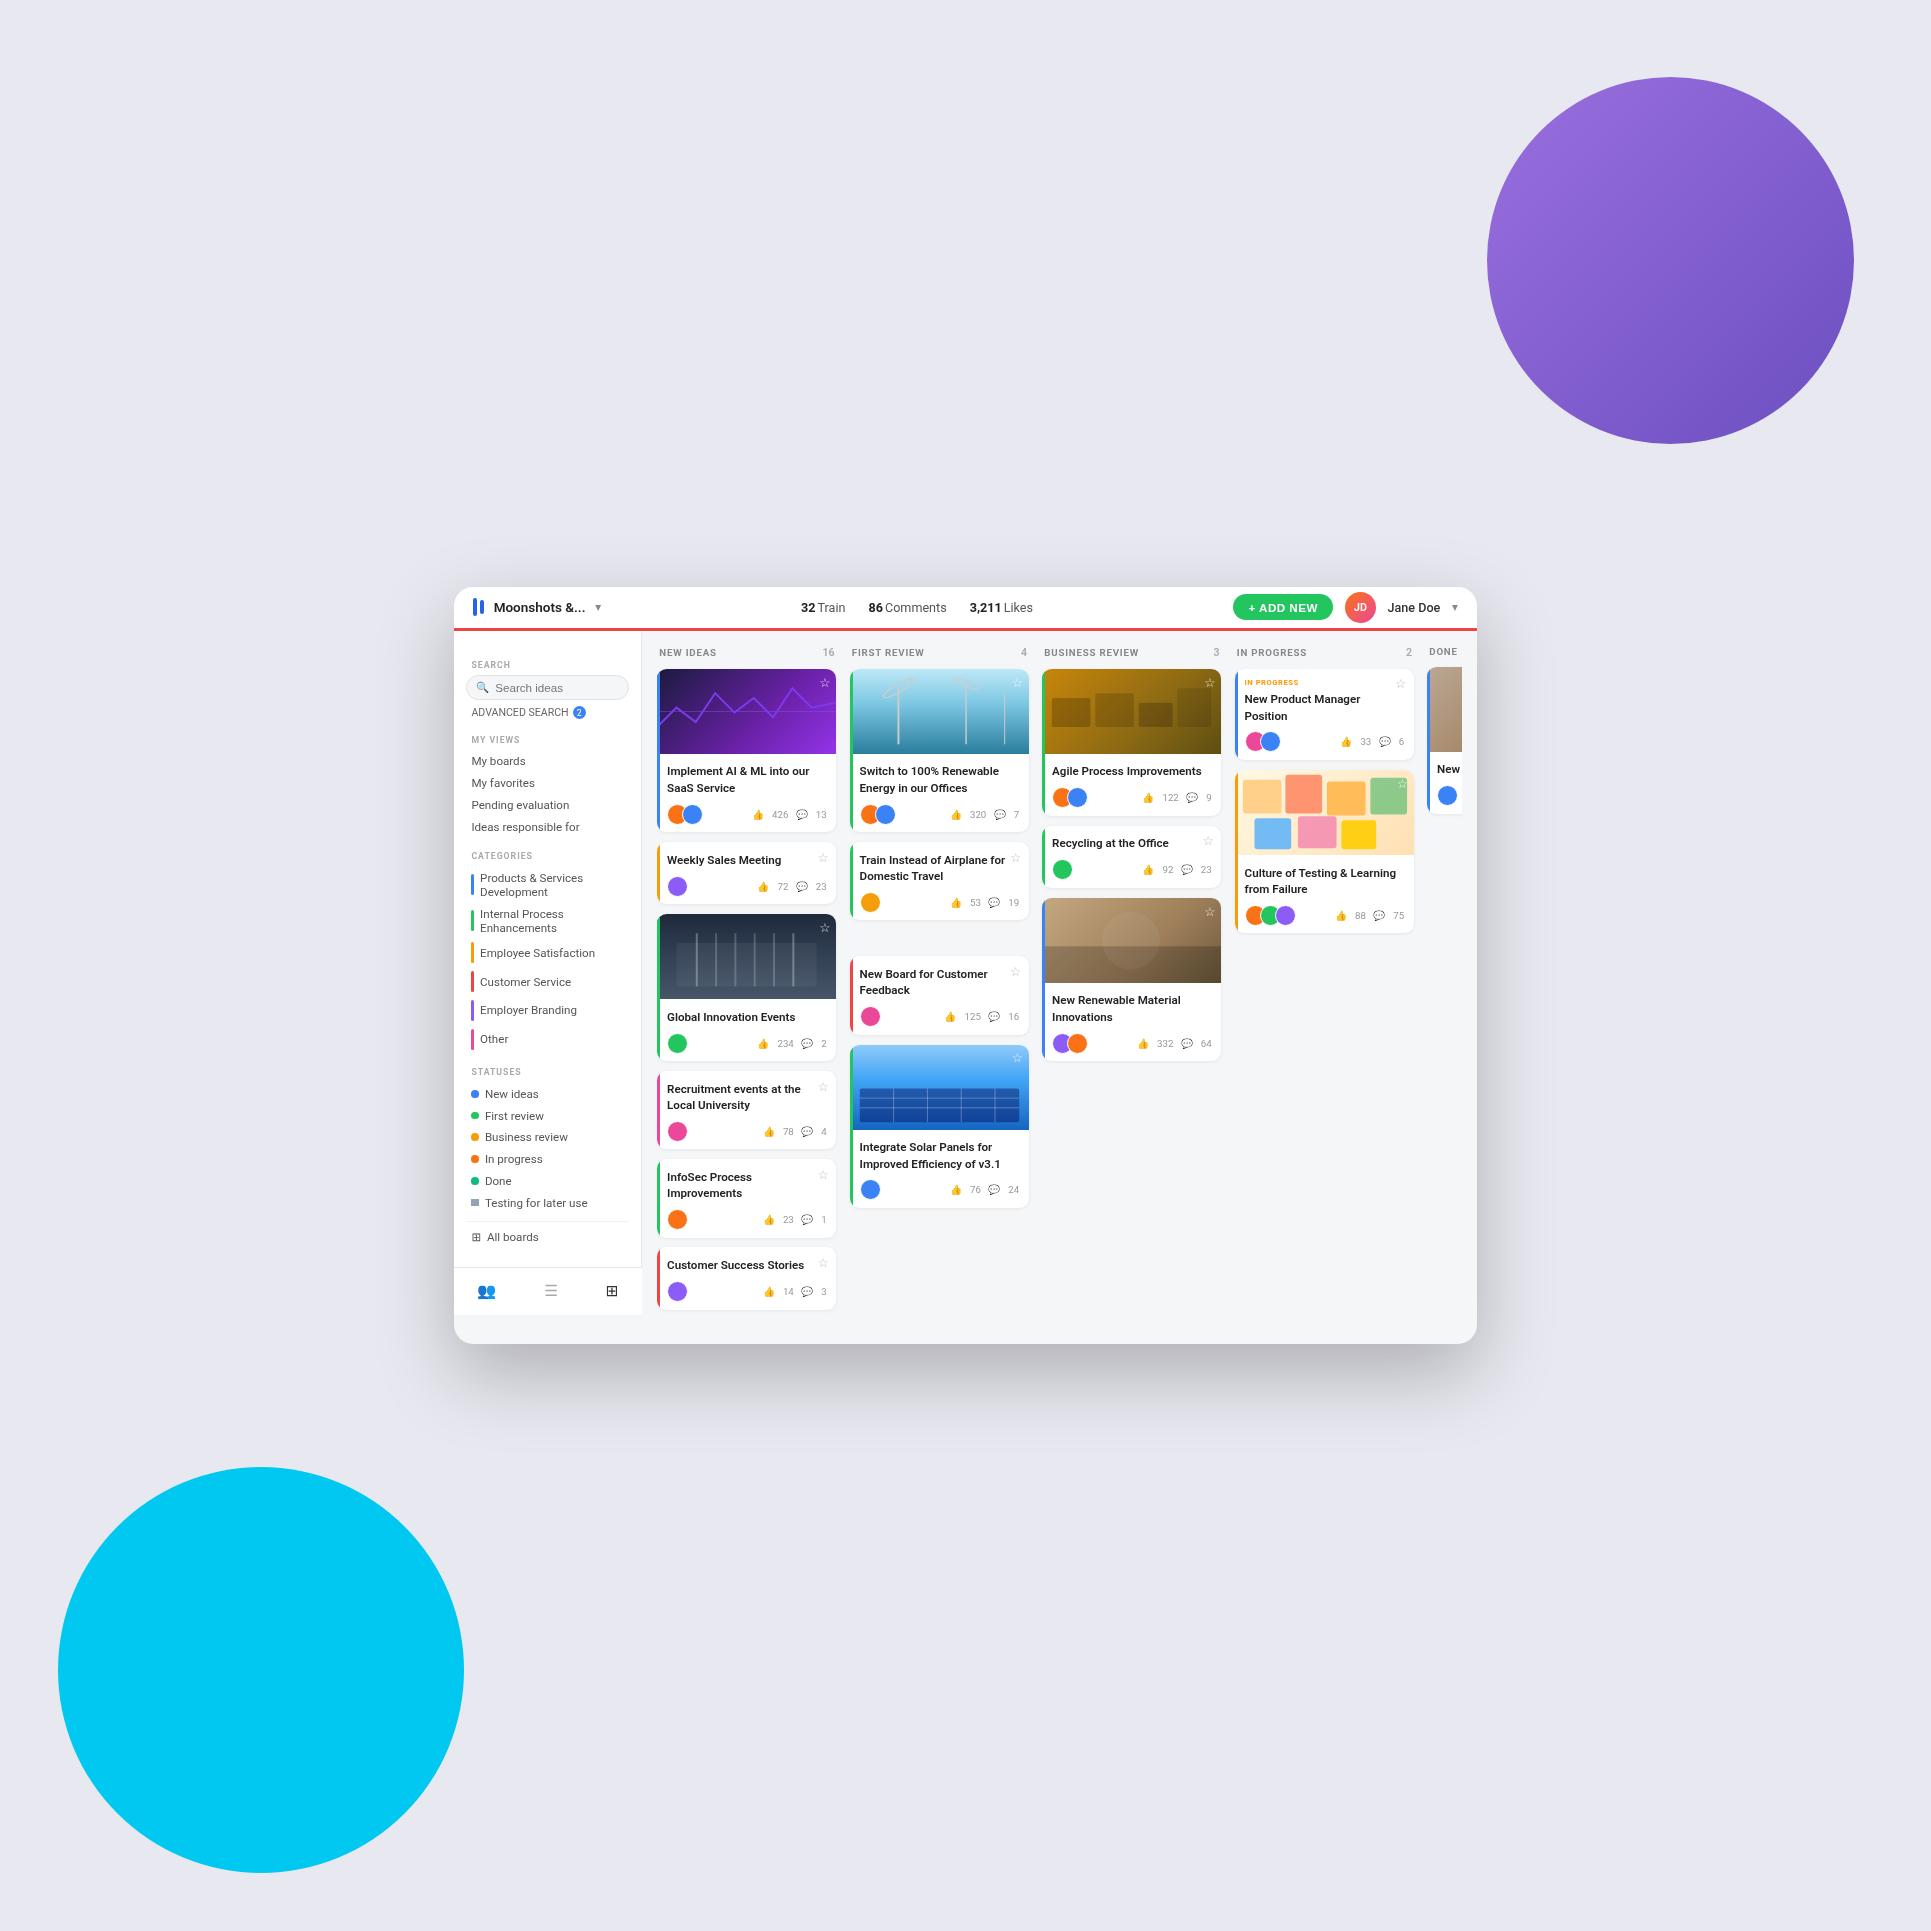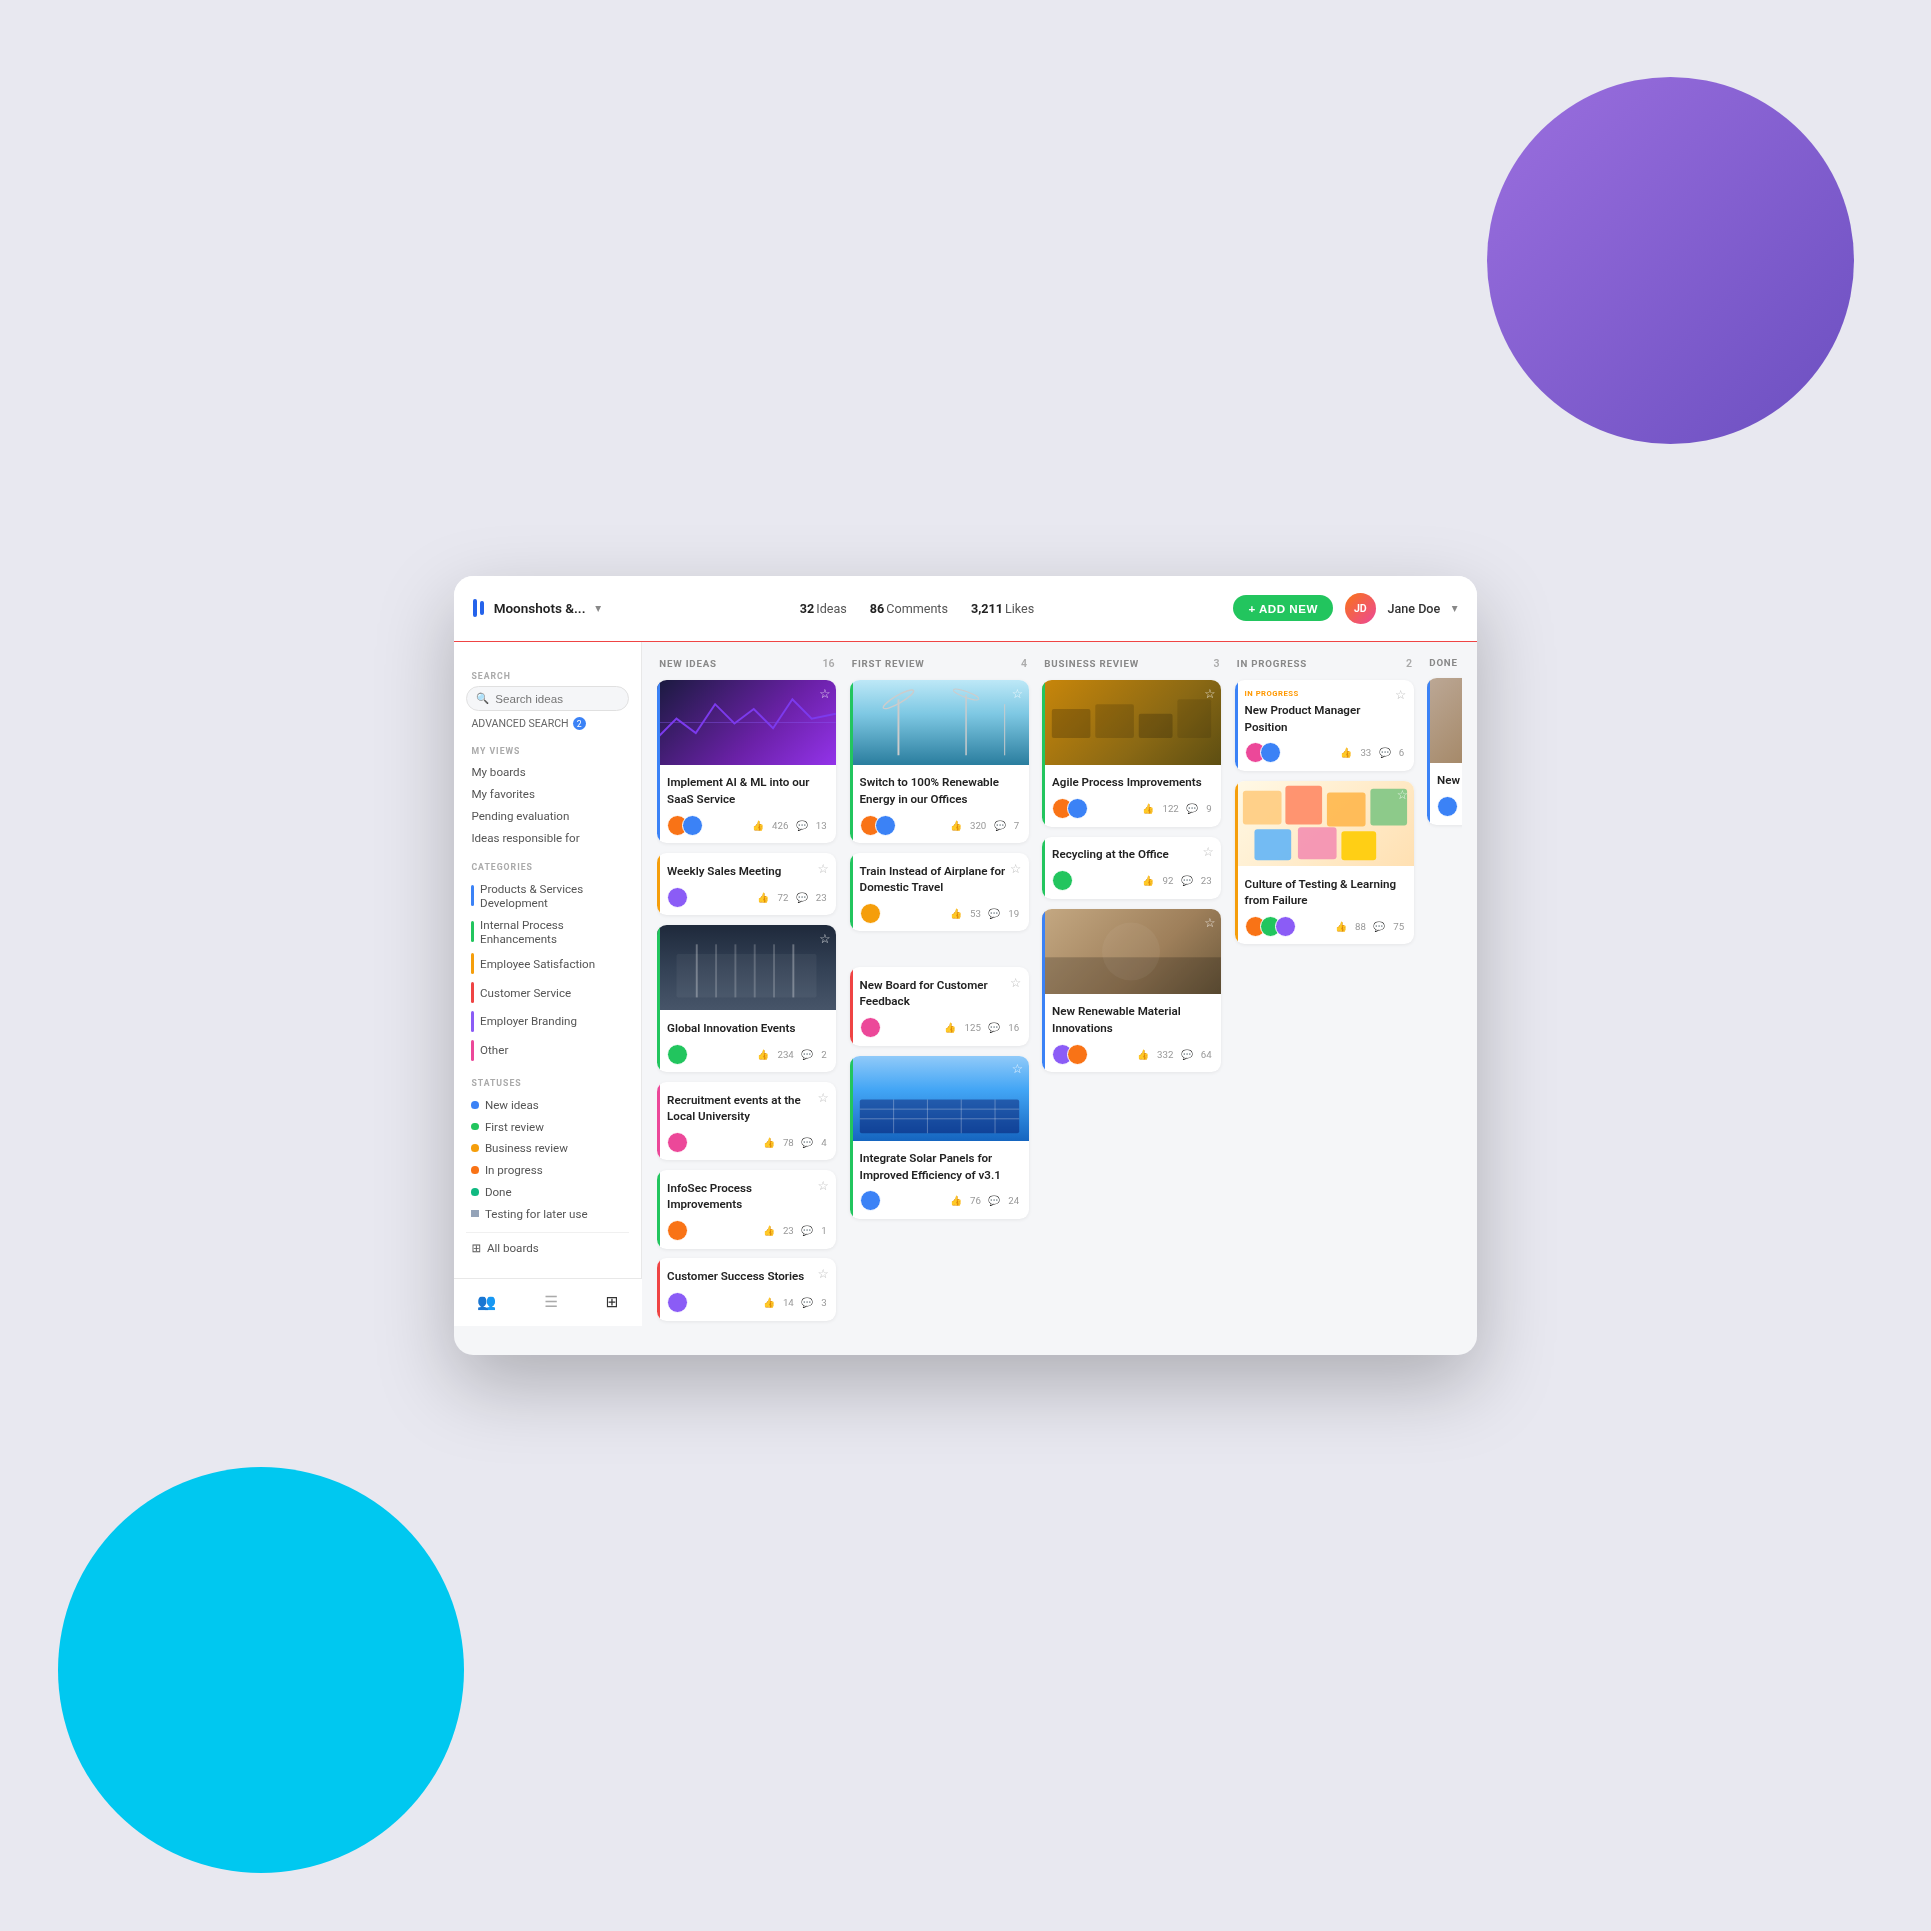--- a/index.html
+++ b/index.html
@@ -43,22 +43,22 @@
       display: flex;
       flex-direction: column;
       overflow: hidden;
       position: relative;
       z-index: 1;
     }
 
     
     .top-bar {
       background: white;
-      border-bottom: 1px solid #ef4444;
-      height: 66px;
+      border-bottom: 3px solid #ef4444;
+      height: 44px;
       display: flex;
       align-items: center;
       justify-content: space-between;
       padding: 0 19.3px;
       flex-shrink: 0;
     }
     .top-bar-left {
       display: flex;
       align-items: center;
       gap: 9.7px;
@@ -387,21 +387,21 @@
       <div class="logo-icon">
         <div class="logo-bar"></div>
         <div class="logo-bar"></div>
       </div>
       <span class="workspace-name">Moonshots &amp;...</span>
       <span class="chevron-icon">▾</span>
     </div>
     <div class="top-bar-center">
       <div class="stat-item">
         <span class="stat-num">32</span>
-        <span>Ideas</span>
+        <span>Train</span>
       </div>
       <div class="stat-item">
         <span class="stat-num">86</span>
         <span>Comments</span>
       </div>
       <div class="stat-item">
         <span class="stat-num">3,211</span>
         <span>Likes</span>
       </div>
     </div>

